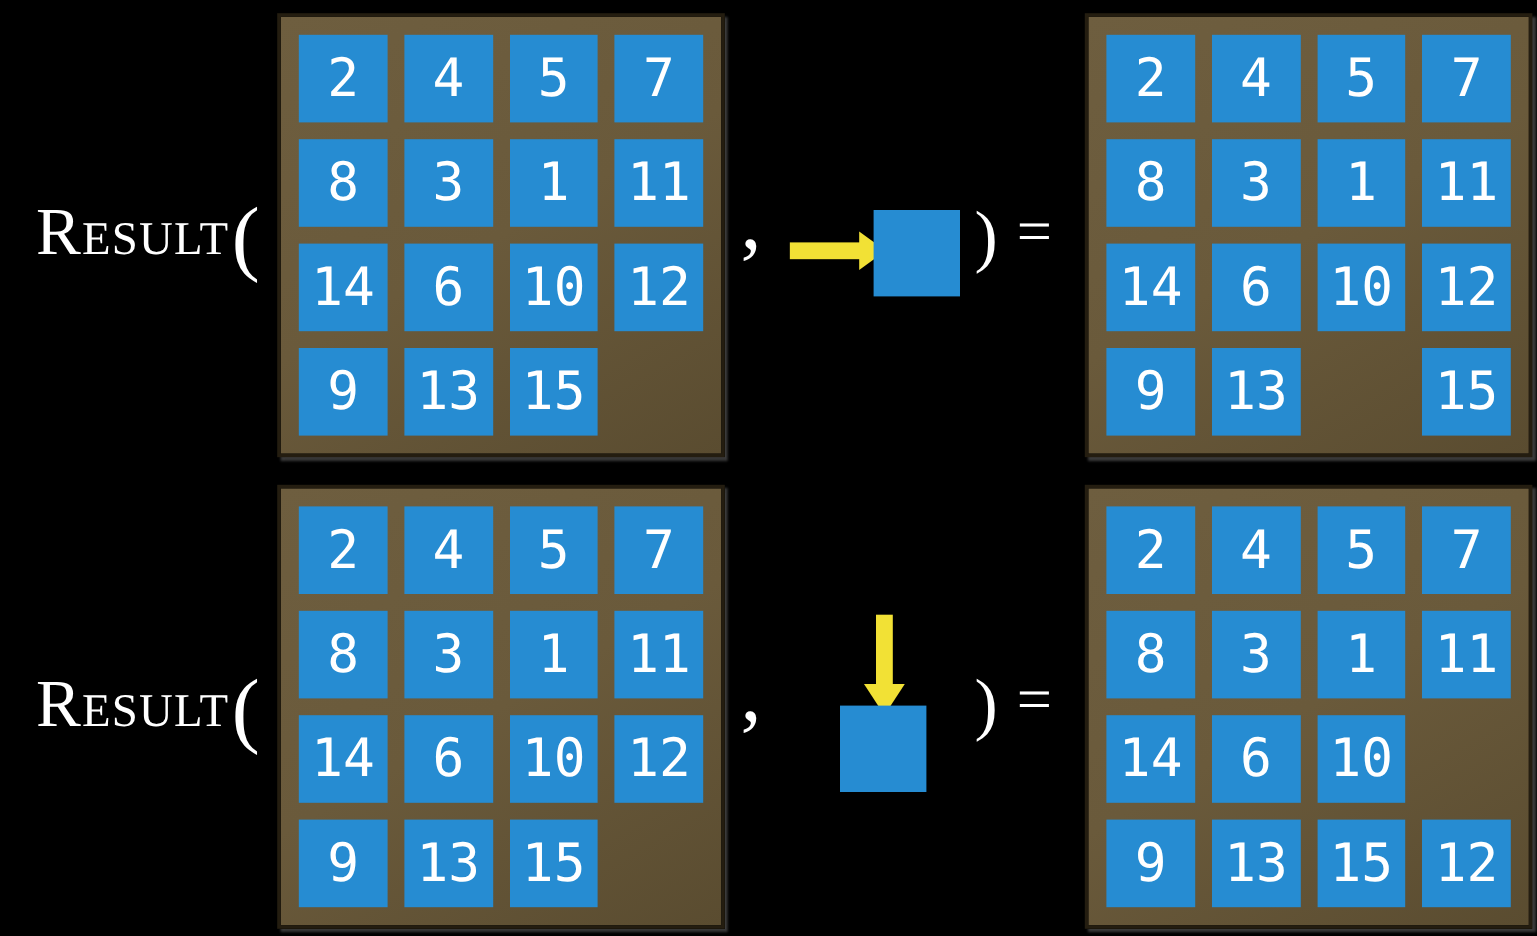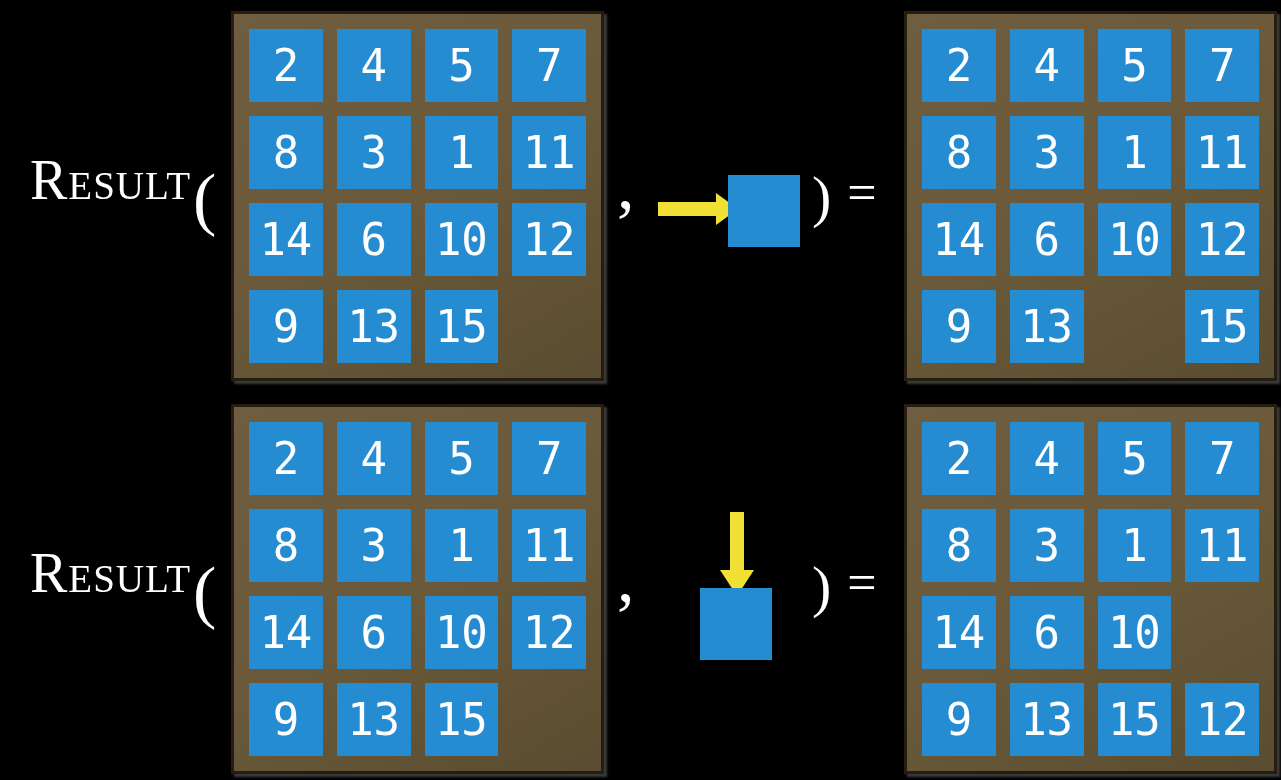--- a/index.html
+++ b/index.html
@@ -18,21 +18,21 @@
     position:relative;
     width:1281px;height:780px;
     background:var(--background);
     overflow:hidden;
     font-family:"Liberation Serif","DejaVu Serif",serif;
   }
   
   .fn-label{
     position:absolute;
     display:inline-flex;
-    align-items:flex-start;
+    align-items:flex-end;
     color:var(--label-text);
     white-space:nowrap;
   }
   .fn{
     font-variant:small-caps;
     font-size:56px;
     line-height:1;
     letter-spacing:1px;
   }
   .big-paren{

